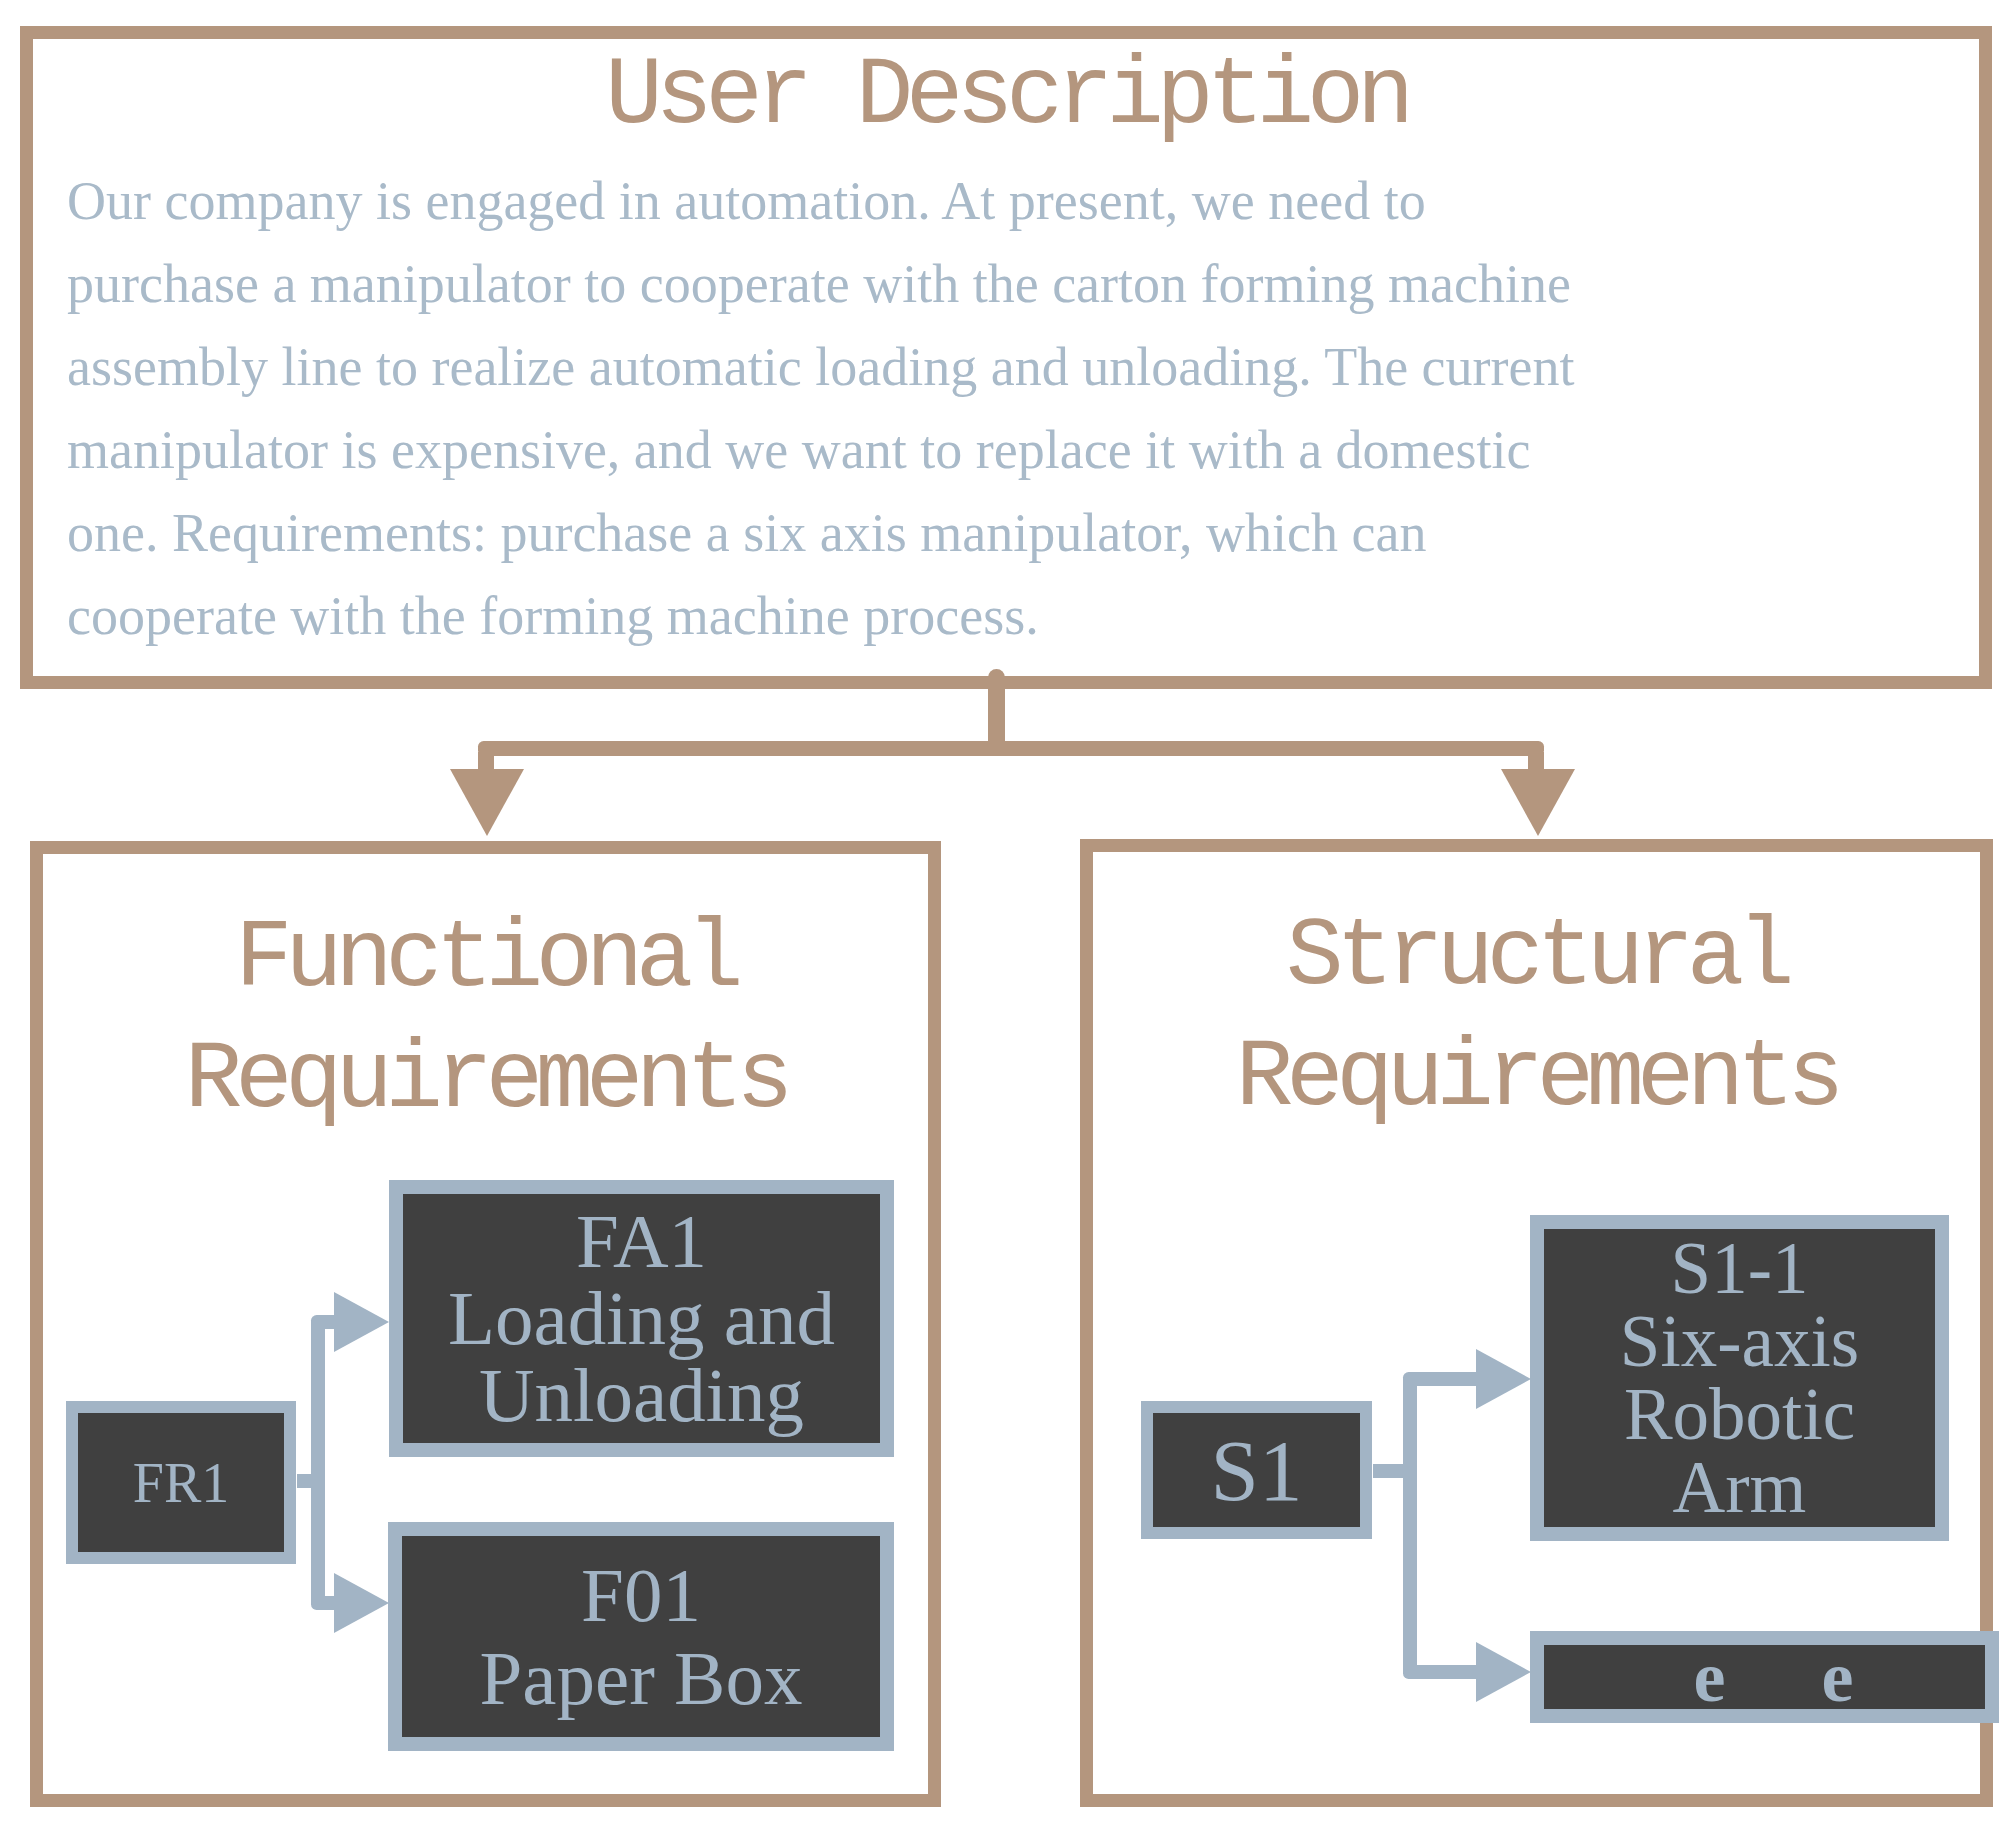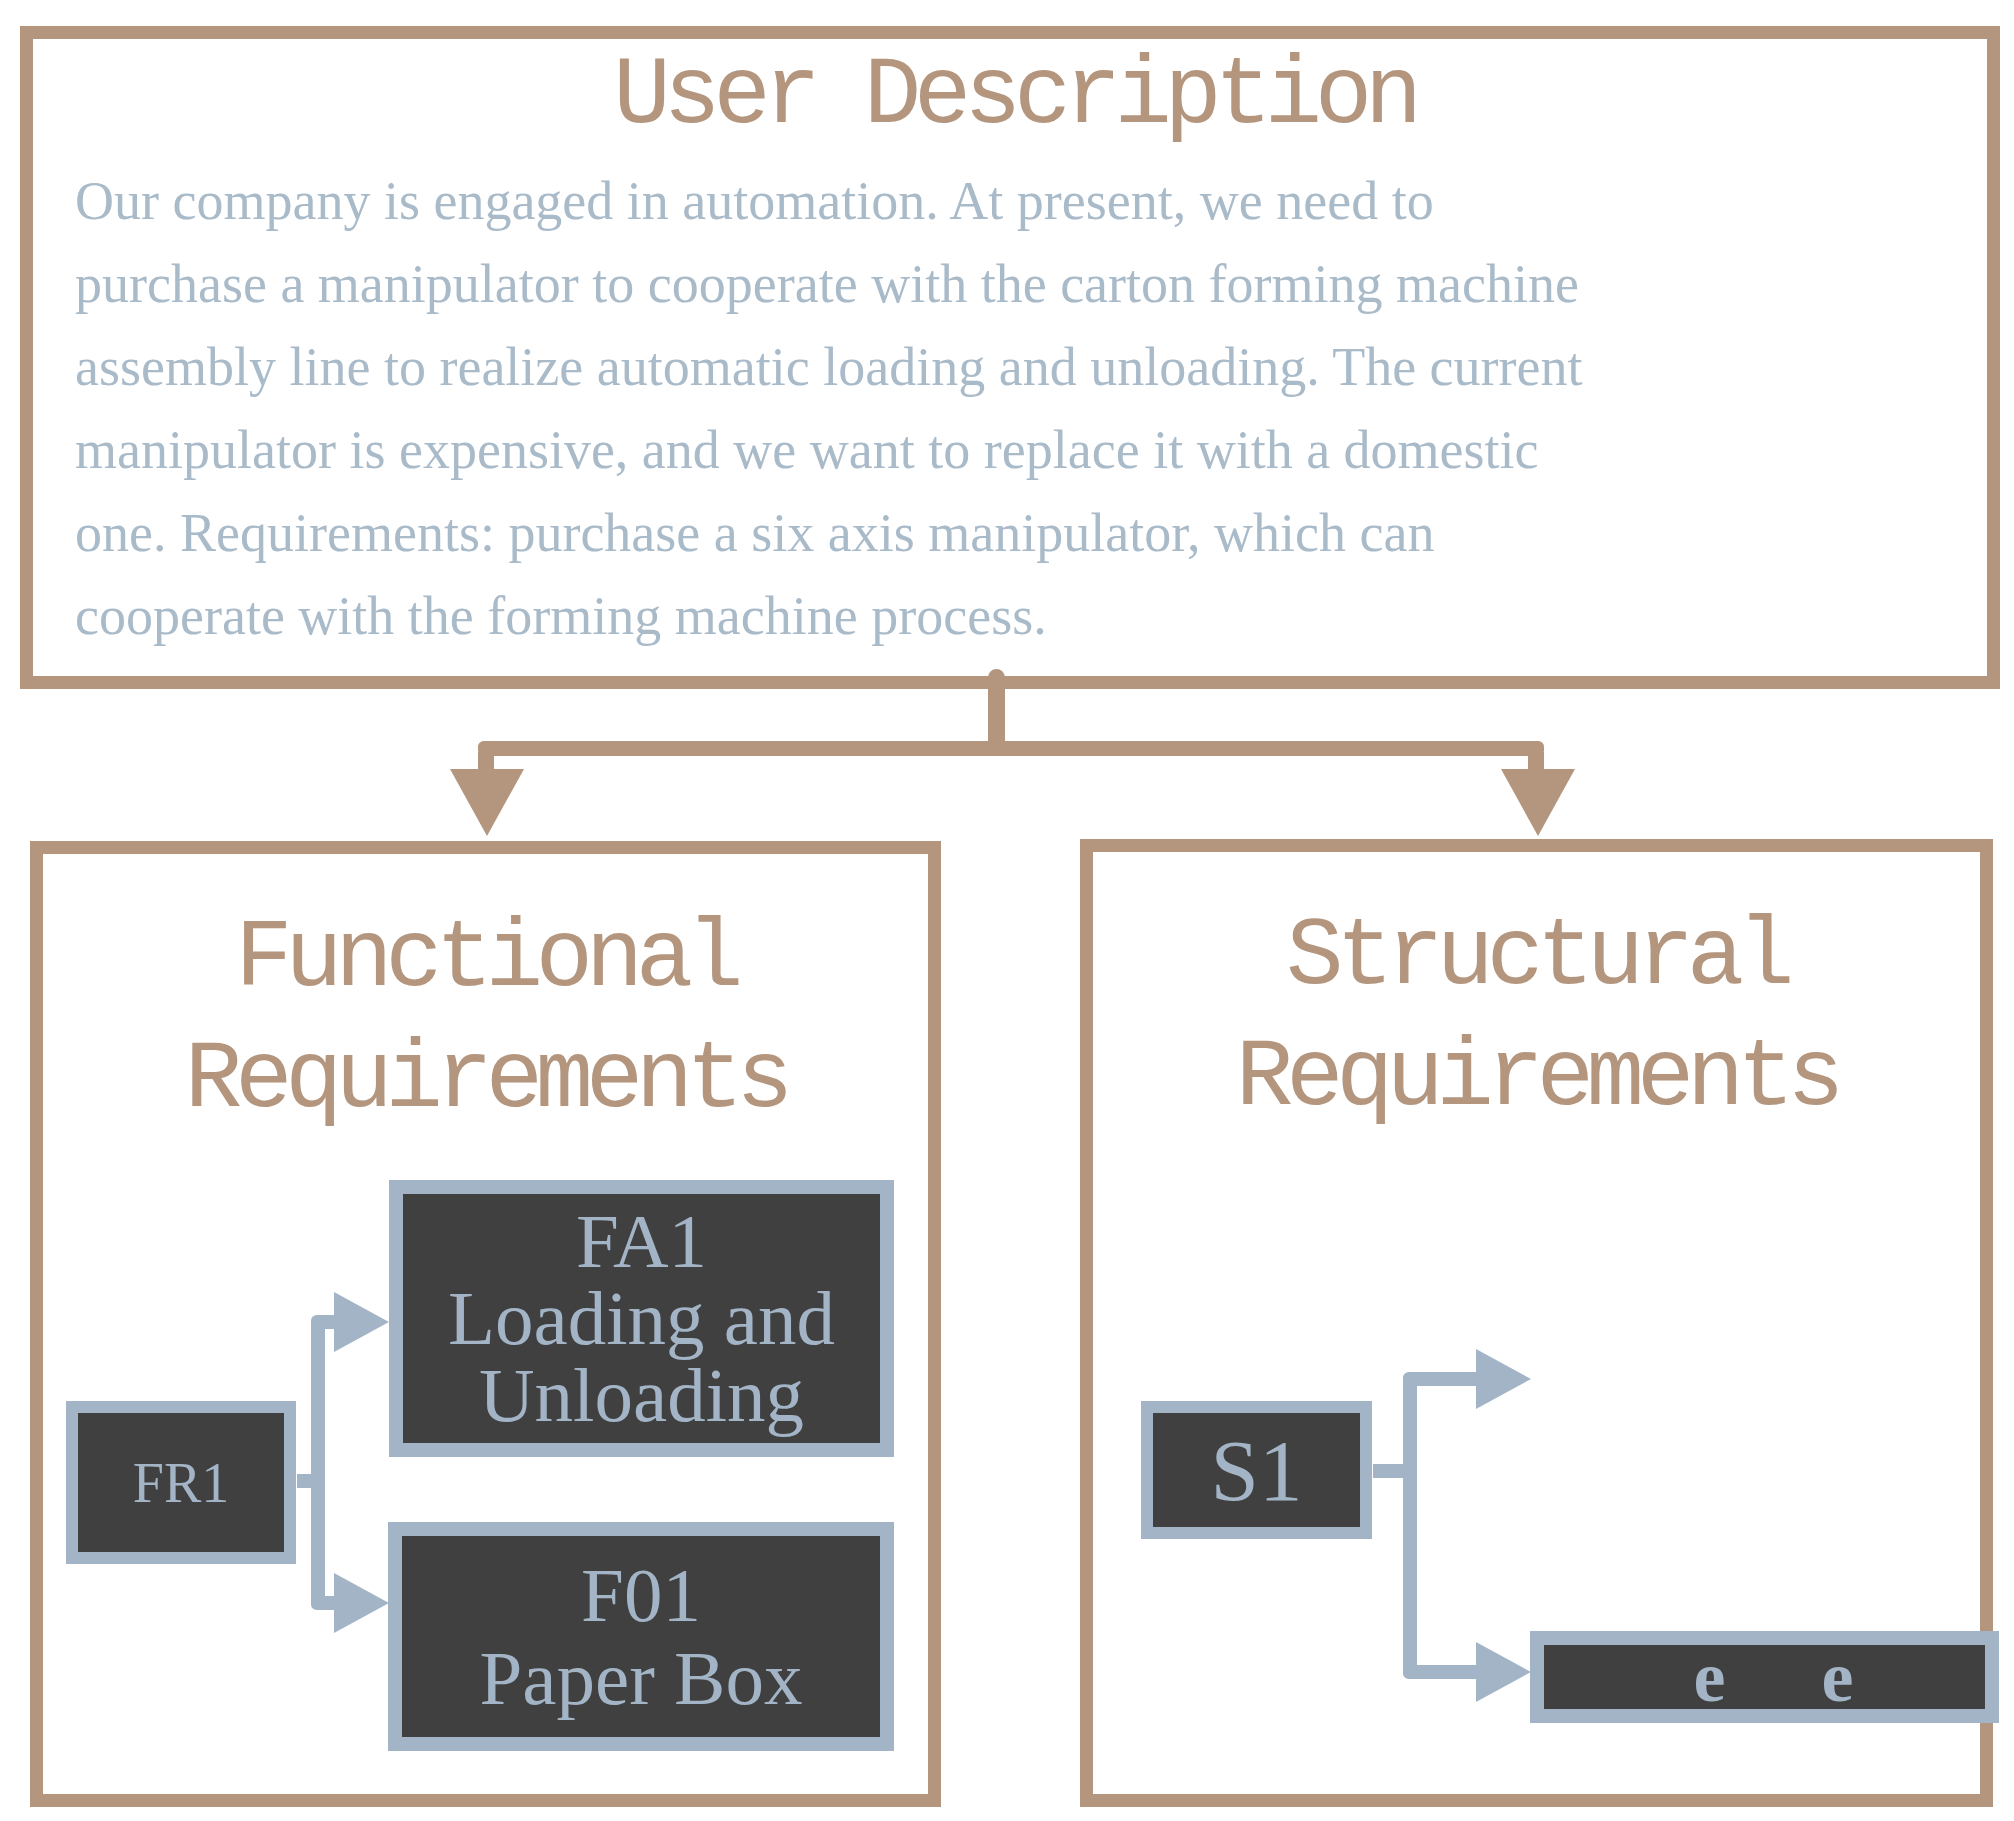--- a/index.html
+++ b/index.html
@@ -8,21 +8,20 @@
     overflow:hidden;
     font-family:"Liberation Serif", serif;
   }
   .abs { position:absolute; }
 
   
   .topbox {
     left:20px; top:26px; width:1946px; height:637px;
     border:13px solid var(--tan);
     background:#ffffff;
-    padding-left:8px;
   }
   .topbox-title {
     margin:5.6px 0 0 0;
     text-align:center;
     font-family:"Liberation Mono", monospace;
     font-size:96px; font-weight:normal; letter-spacing:-7.5px;
     color:var(--tan); line-height:104px;
   }
   .topbox-body {
     margin:11.3px 34px 0 34px;
@@ -160,20 +159,26 @@
   <div class="abs blue-fill trunk-l"></div>
   <div class="abs blue-fill stub-fr1"></div>
   <div class="abs blue-fill stub-upl"></div>
   <div class="abs blue-fill stub-dnl"></div>
   <div class="abs blue-arrow upl"></div>
   <div class="abs blue-arrow dnl"></div>
 
   <div class="abs node node-s1">
     <span>S1</span>
   </div>
+  <div class="abs node node-s11">
+    <span>S1-1</span>
+    <span>Six-axis</span>
+    <span>Robotic</span>
+    <span>Arm</span>
+  </div>
   <div class="abs node node-ee">
     <span>e e</span>
   </div>
   <div class="abs blue-fill trunk-r"></div>
   <div class="abs blue-fill stub-s1"></div>
   <div class="abs blue-fill stub-upr"></div>
   <div class="abs blue-fill stub-dnr"></div>
   <div class="abs blue-arrow upr"></div>
   <div class="abs blue-arrow dnr"></div>
 

